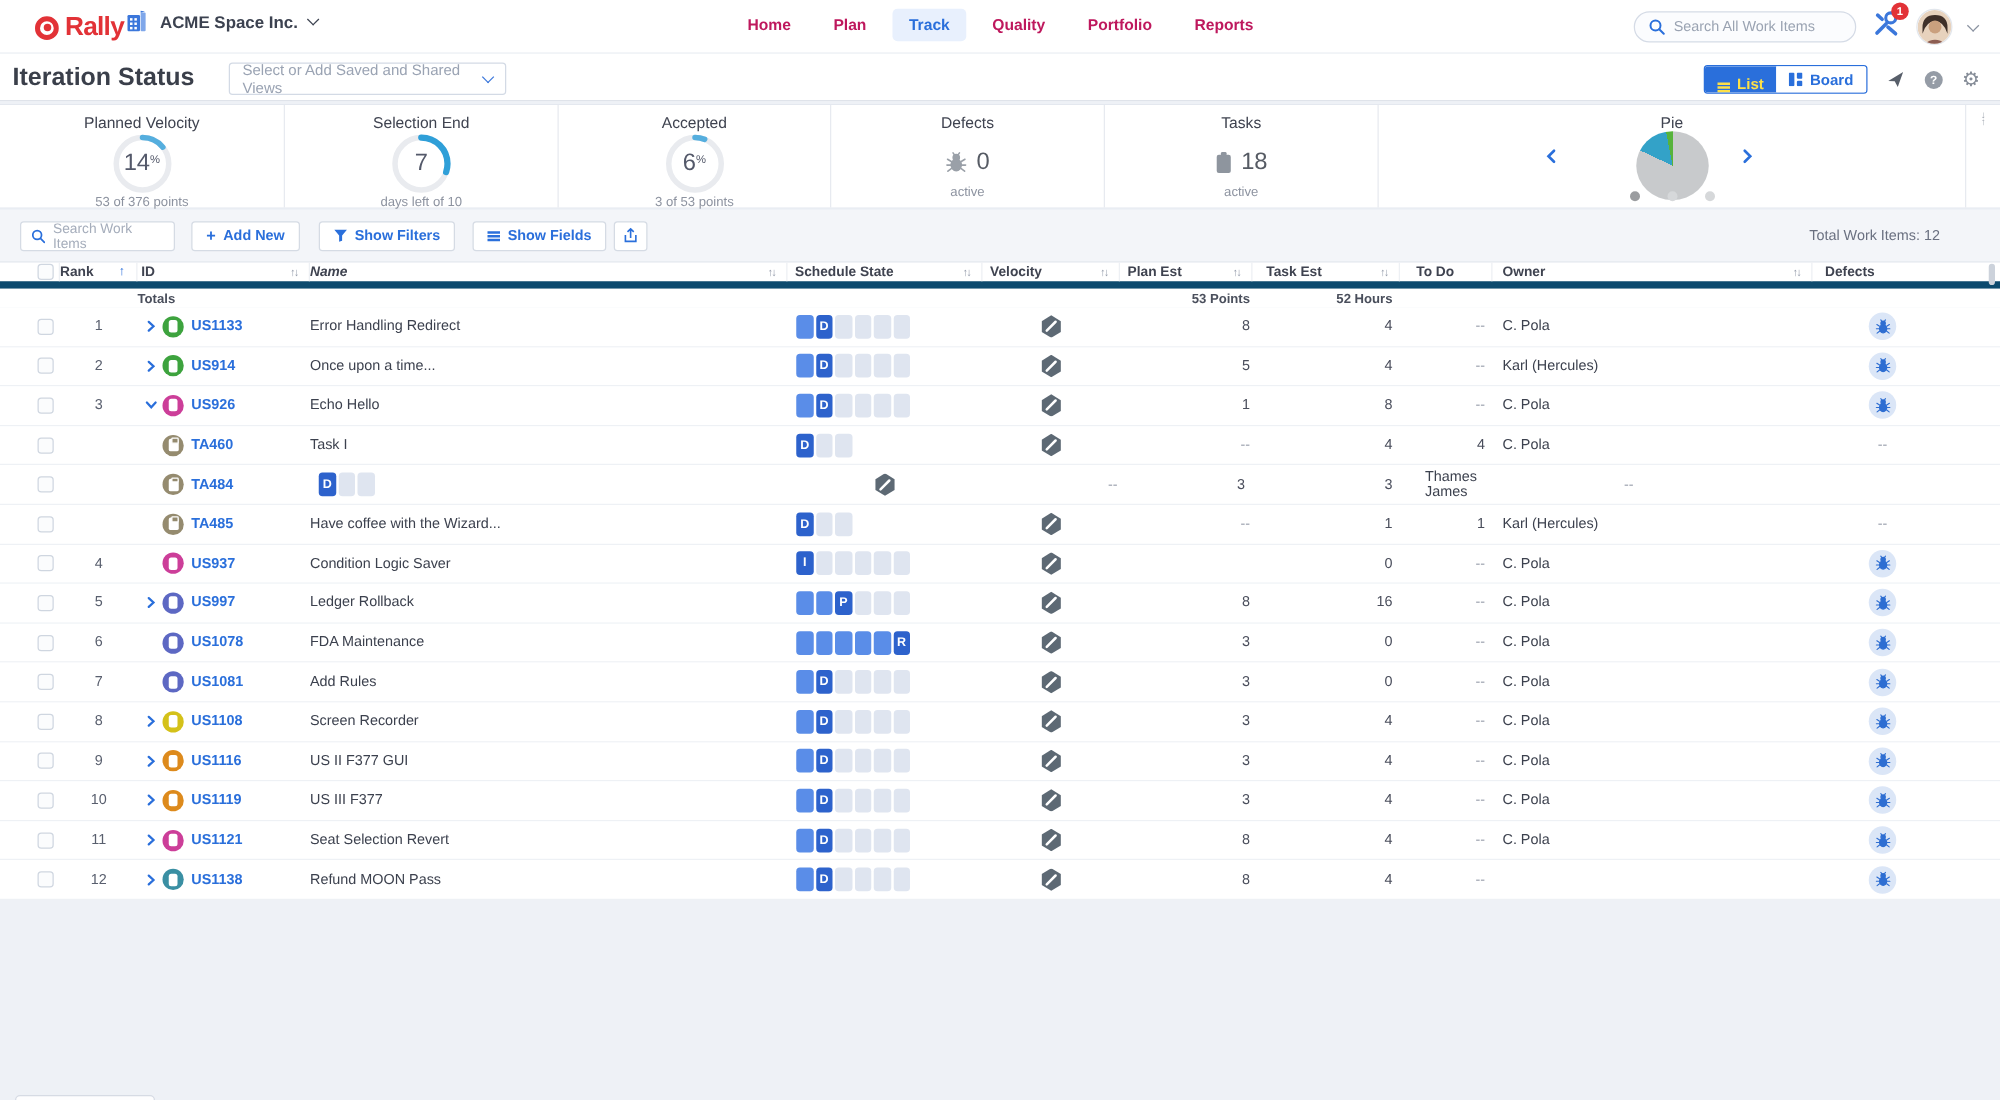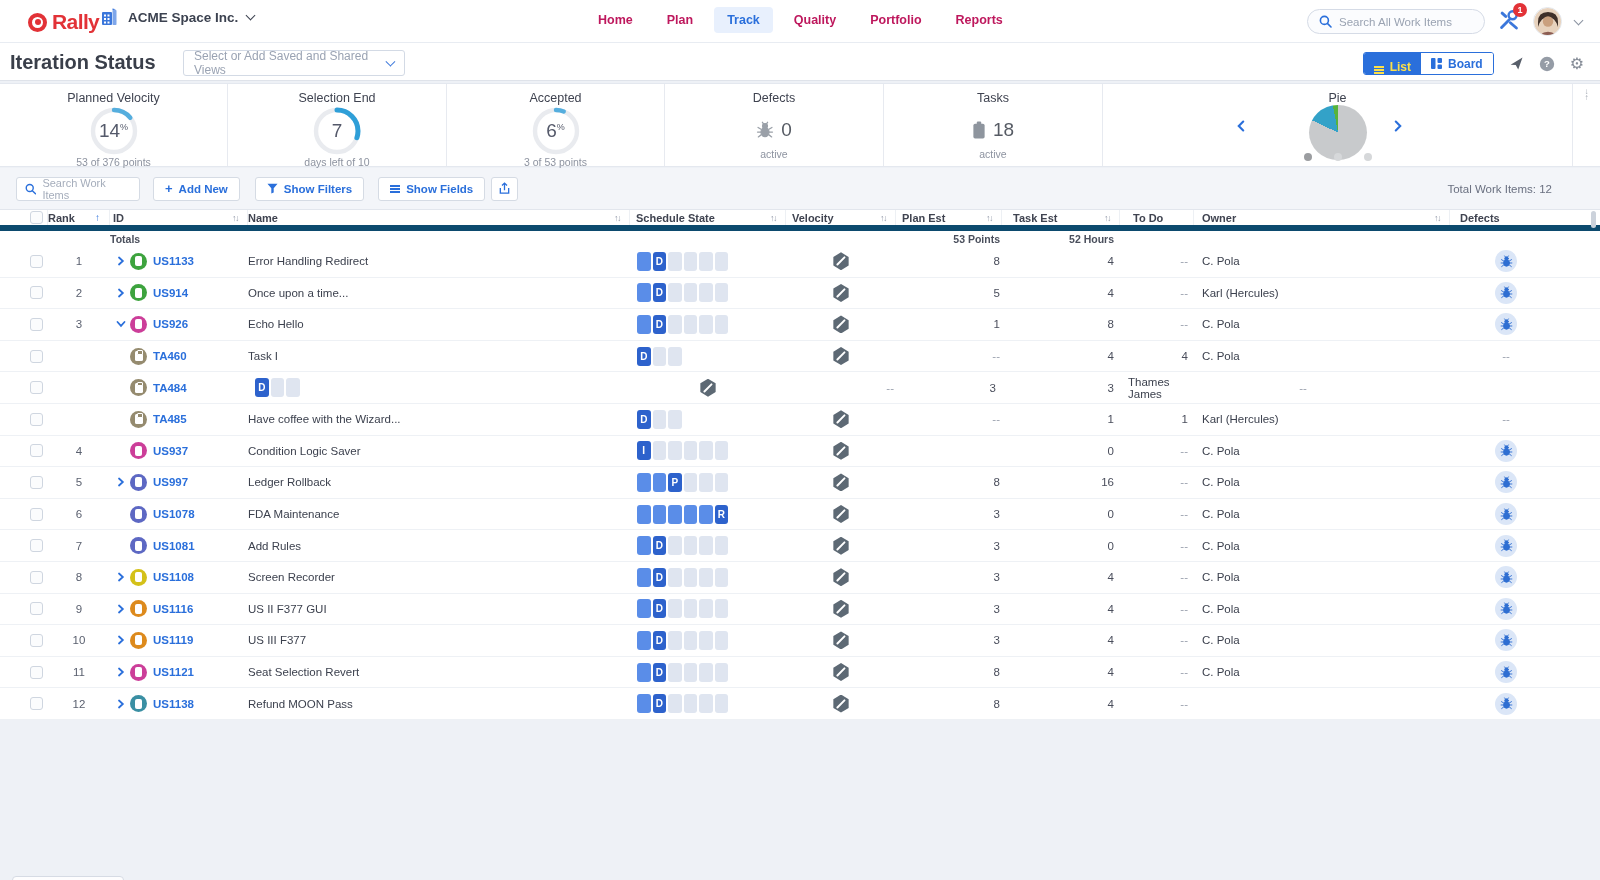--- a/index.html
+++ b/index.html
@@ -367,21 +367,21 @@
       <div class="cbox"></div>
     </div>
     <div class="th" style="padding-left: 0px;">
       <span>Rank</span>
       <div class="sortasc">↑</div>
     </div>
     <div class="th" style="padding-left: 3px;">
       <span>ID</span>
       <div class="sortpair">↑↓</div>
     </div>
-    <div class="th" style="padding-left: 0px;">
+    <div class="th" style="padding-left: 0px; font-style: italic;">
       <span>Name</span>
       <div class="sortpair">↑↓</div>
     </div>
     <div class="th" style="padding-left: 6px;">
       <span>Schedule State</span>
       <div class="sortpair">↑↓</div>
     </div>
     <div class="th" style="padding-left: 6px;">
       <span>Velocity</span>
       <div class="sortpair">↑↓</div>
@@ -671,21 +671,21 @@
       </div>
       <div class="cell cnum" style="padding-right: 2px;">
         <div class="dim">--</div>
       </div>
       <div class="cell cnum" style="padding-right: 6px;">
         <div>3</div>
       </div>
       <div class="cell cnum" style="padding-right: 6px;">
         <div>3</div>
       </div>
-      <div class="cell" style="padding-left: 8px;">
+      <div class="cell" style="padding-left: 8px; margin-left: 12px;">
         <div>Thames James</div>
       </div>
       <div class="cell ccenter" style="padding-right: 38px;">
         <div class="dim">--</div>
       </div>
     </div>
     <div class="row" style="grid-template-columns: 48px 62px 138px 382px 156px 110px 106px 118px 74px 256px 150px;">
       <div class="cell" style="border-right: none;">
         <div class="cbox"></div>
       </div>

